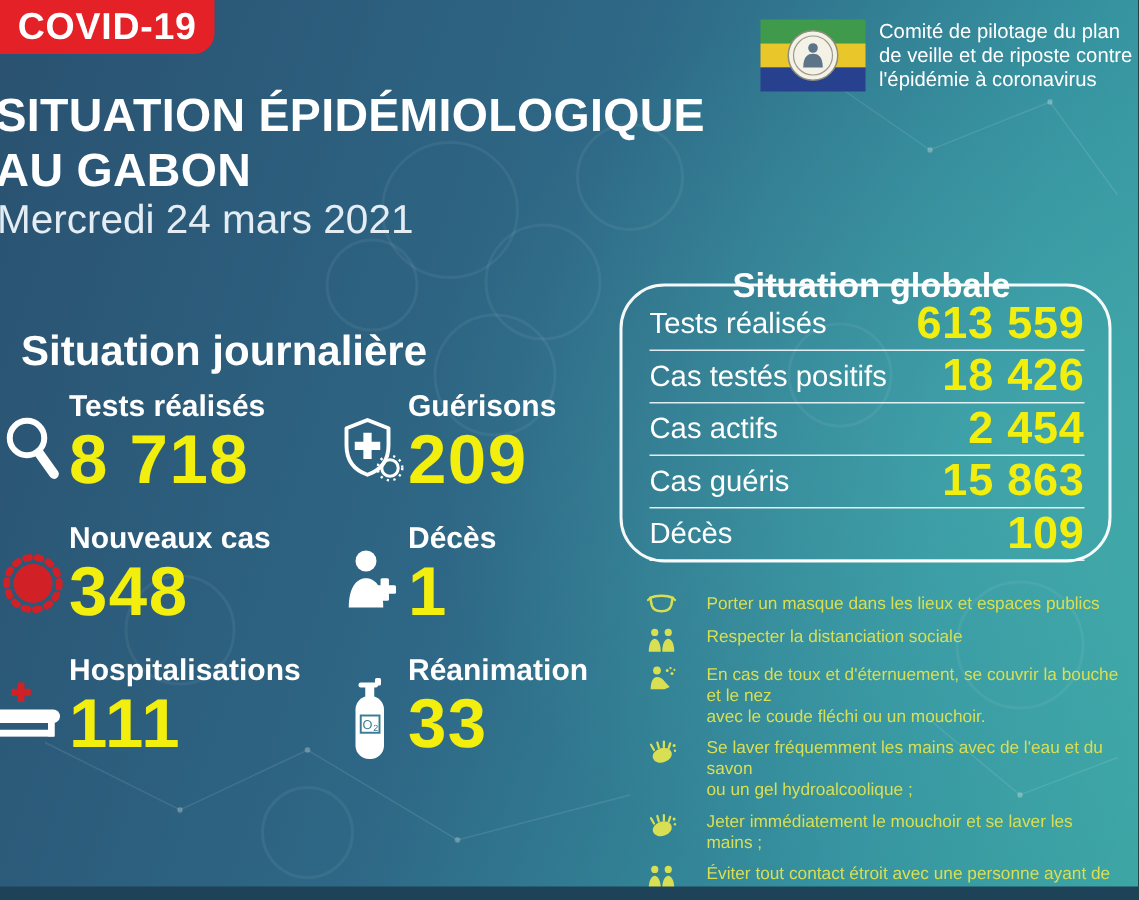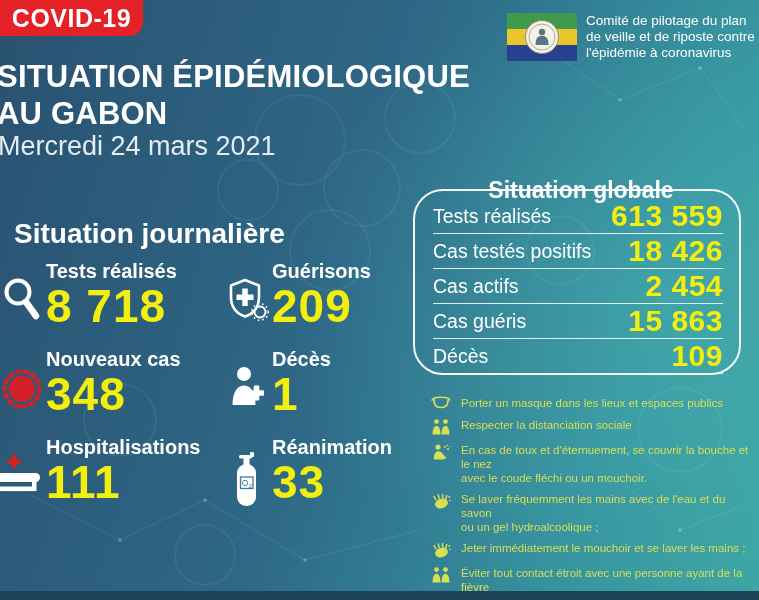--- a/index.html
+++ b/index.html
@@ -49,21 +49,21 @@
   .global-box{
     position:absolute;left:413px;top:189px;width:328px;height:186px;box-sizing:border-box;
     border:2px solid rgba(255,255,255,.95);border-radius:30px;padding:8px 16px 0 18px;
   }
   .global-row{display:flex;justify-content:space-between;align-items:center;height:34px;border-bottom:1.6px solid rgba(255,255,255,.85);}
   .global-label{color:#fff;font-size:19.5px;}
   .global-value{color:#f2ee0e;font-weight:bold;font-size:30px;letter-spacing:.5px;}
 
   
   .guidelines{position:absolute;left:431px;top:396px;width:318px;display:flex;flex-direction:column;gap:7px;}
-  .guideline{display:flex;gap:10px;align-items:flex-start;}
+  .guideline{display:flex;gap:20px;align-items:flex-start;}
   .g-icon{flex:0 0 20px;width:20px;display:flex;justify-content:center;color:#d9df52;margin-top:0px;}
   .g-text{font-size:11.5px;color:#d9df52;line-height:1.22;white-space:pre-line;}
 </style>
 </head>
 <body>
 
 <div class="stage">
 
   <svg class="bg-pattern" width="759" height="600" viewBox="0 0 759 600">
     <g fill="none" stroke="rgba(255,255,255,0.06)" stroke-width="2">

